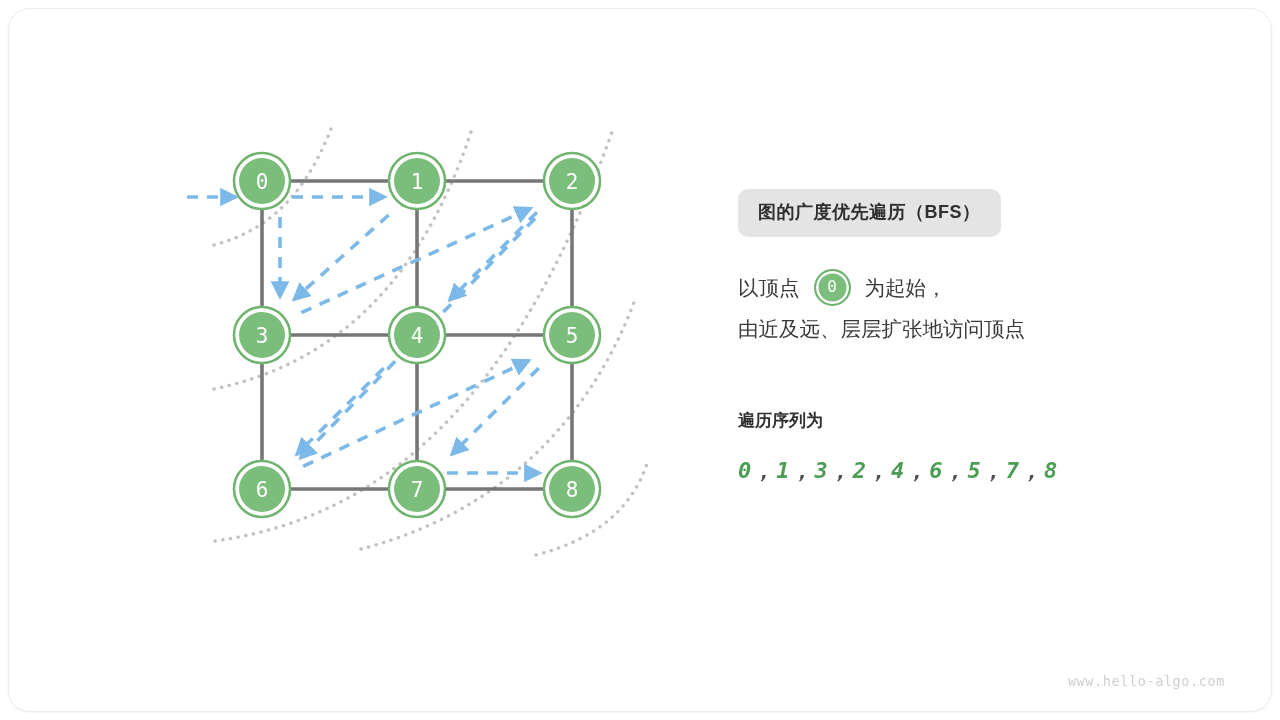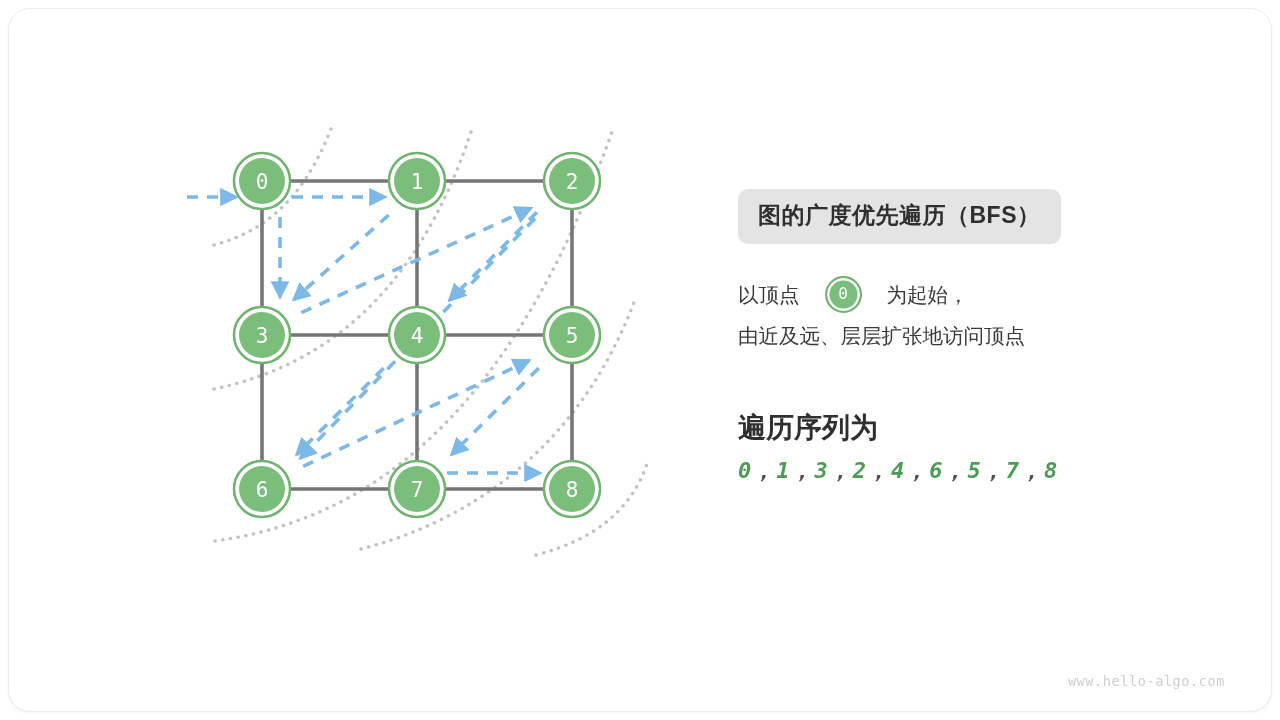--- a/index.html
+++ b/index.html
@@ -30,55 +30,55 @@
     position: absolute;
     left: 729px;
     top: 180px;
     width: 480px;
   }
   #title-badge {
     display: inline-block;
     background: #e4e4e4;
     border-radius: 10px;
     padding: 11px 20px 13px 20px;
-    font-size: 23px;
+    font-size: 18px;
     font-weight: bold;
     color: #2f2f2f;
     letter-spacing: 0.5px;
     white-space: nowrap;
     text-align: center;
   }
   .desc {
     margin-top: 30px;
     font-size: 20.5px;
     color: #3a3a3a;
     line-height: 41px;
     white-space: nowrap;
   }
-  .desc-line { display: flex; align-items: center; gap: 11px; }
+  .desc-line { display: flex; align-items: center; }
   .inline-node {
     display: inline-block;
     width: 37px; height: 37px;
     border-radius: 50%;
     background: #7bbd7b;
     border: 2.5px solid #6fb36f;
     box-shadow: inset 0 0 0 2.5px #ffffff;
     color: #ffffff;
     font-family: "DejaVu Sans Mono", "Liberation Mono", monospace;
     font-size: 16px;
     line-height: 32px;
     text-align: center;
     margin: 0 14px;
     vertical-align: middle;
   }
   #seq-heading {
     position: absolute;
     left: 729px;
     top: 400px;
-    font-size: 28px;
+    font-size: 17px;
     font-weight: bold;
     color: #2f2f2f;
     white-space: nowrap;
     text-align: center;
   }
   #sequence {
     position: absolute;
     left: 729px;
     top: 447px;
     font-family: "DejaVu Sans Mono", "Liberation Mono", monospace;

